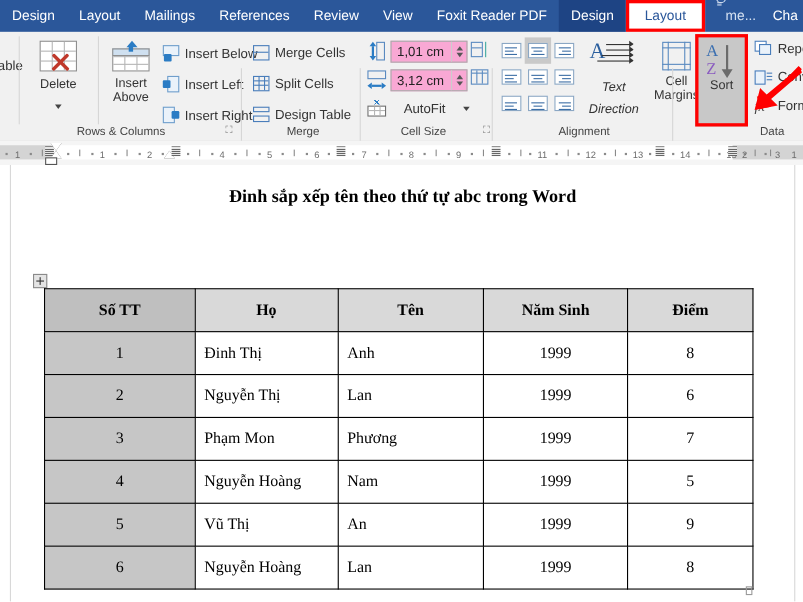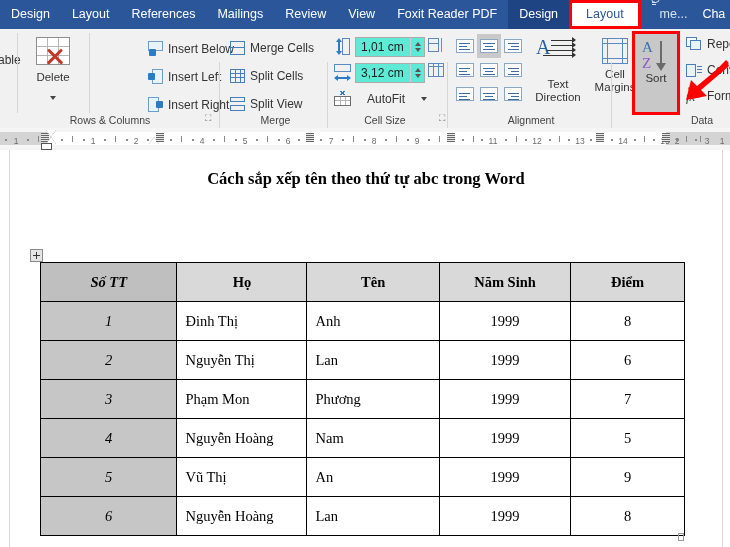--- a/index.html
+++ b/index.html
@@ -53,21 +53,21 @@
   
   .delgrid{width:34px;height:28px;border:1px solid #8f8f8f;background:#fff;position:relative;box-sizing:border-box;}
   .delgrid i{position:absolute;background:#b6b6b6;}
   .redx{position:absolute;left:9px;top:9px;width:20px;height:20px;}
   .redx:before,.redx:after{content:"";position:absolute;left:0;top:9px;width:20px;height:3.4px;background:#c0392b;border-radius:1px;}
   .redx:before{transform:rotate(45deg);}
   .redx:after{transform:rotate(-45deg);}
   .caret{display:inline-block;width:0;height:0;border-left:3.5px solid transparent;border-right:3.5px solid transparent;border-top:4px solid #444;}
 
   
-  .spinbox{position:absolute;height:20px;border:1px solid #ababab;background:#5eead4;display:flex;align-items:center;box-sizing:border-box;}
+  .spinbox{position:absolute;height:20px;border:1px solid #ababab;background:#f9a8d4;display:flex;align-items:center;box-sizing:border-box;}
   .spinbox .val{flex:1;font-size:12px;color:#222;padding-left:5px;}
   .spinbox .arrows{width:13px;height:18px;border-left:1px solid #ccc;position:relative;}
   .spinbox .arrows:before,.spinbox .arrows:after{content:"";position:absolute;left:3.5px;border-left:3.5px solid transparent;border-right:3.5px solid transparent;}
   .spinbox .arrows:before{top:4px;border-bottom:4px solid #555;}
   .spinbox .arrows:after{bottom:4px;border-top:4px solid #555;}
 
   
   .aligngrid{position:absolute;display:grid;grid-template-columns:repeat(3,24px);grid-template-rows:repeat(3,24px);}
   .alcell{width:24px;height:24px;display:flex;align-items:center;justify-content:center;}
   .albox{width:18px;height:14px;border:1px solid #8ba7c4;box-sizing:border-box;background:#fff;position:relative;}
@@ -134,35 +134,35 @@
   }
   table.doctable td{
     border:1px solid #000;
     height:38px;font-size:14.5px;color:#000;
     padding:0 8px;vertical-align:middle;
   }
   table.doctable tr.hdr td{
     font-weight:bold;text-align:center;background:#d9d9d9;height:38px;
   }
   table.doctable tr.hdr td.c0{background:#bfbfbf;}
-  table.doctable td.c0{background:#c6c6c6;text-align:center;font-style:italic;}
+  table.doctable td.c0{background:#c6c6c6;text-align:center;}
   table.doctable td.c3,table.doctable td.c4{text-align:center;}
   .endmark{position:absolute;left:668px;top:383px;width:6px;height:8px;border:1px solid #9a9a9a;box-sizing:border-box;}
 </style>
 </head>
 <body>
 
 <div id="app">
 
   <div class="tabstrip">
     <div class="tabs">
       <div class="tab">Design</div>
       <div class="tab">Layout</div>
+      <div class="tab">Mailings</div>
       <div class="tab">References</div>
-      <div class="tab">Mailings</div>
       <div class="tab">Review</div>
       <div class="tab">View</div>
       <div class="tab">Foxit Reader PDF</div>
       <div class="tab ctx">Design</div>
       <div class="tab active">Layout</div>
       <div class="tellme">
         <span class="bulb"></span>
         <span>Tell me...</span>
       </div>
       <div class="tab">Cha</div>
@@ -186,20 +186,34 @@
             <i style="left:21px;top:0;width:1px;height:26px;"></i>
           </div>
           <div class="redx"></div>
         </div>
         <div class="cap" style="margin-top:6px;">Delete</div>
         <div style="margin-top:2px;"><span class="caret"></span></div>
       </div>
 
       <div class="vsep" style="left:89px;"></div>
 
+      <div class="bigbtn" style="left:94px;top:8px;width:50px;">
+        <div style="position:relative;width:34px;height:28px;margin:0 auto;">
+          <div style="position:absolute;left:0;top:7px;width:34px;height:21px;border:1px solid #8f8f8f;background:#fff;box-sizing:border-box;">
+            <div style="position:absolute;left:0;top:6px;width:32px;height:1px;background:#b6b6b6;"></div>
+            <div style="position:absolute;left:0;top:13px;width:32px;height:1px;background:#b6b6b6;"></div>
+            <div style="position:absolute;left:10px;top:0;width:1px;height:19px;background:#b6b6b6;"></div>
+            <div style="position:absolute;left:21px;top:0;width:1px;height:19px;background:#b6b6b6;"></div>
+          </div>
+          <div style="position:absolute;left:0;top:7px;width:34px;height:7px;background:#cfe0f0;border:1px solid #8f8f8f;box-sizing:border-box;"></div>
+          <div style="position:absolute;left:13px;top:0;width:0;height:0;border-left:5px solid transparent;border-right:5px solid transparent;border-bottom:6px solid #2b7cc4;"></div>
+          <div style="position:absolute;left:15px;top:5px;width:4px;height:5px;background:#2b7cc4;"></div>
+        </div>
+        <div class="cap" style="margin-top:5px;">Insert Above</div>
+      </div>
 
       <div class="smallitem" style="left:148px;top:12px;">
         <span style="position:relative;width:15px;height:15px;display:inline-block;">
           <span style="position:absolute;left:0;top:0;width:15px;height:10px;border:1px solid #6f9ecb;box-sizing:border-box;background:#eaf2fa;display:block;"></span>
           <span style="position:absolute;left:1px;top:8px;width:7px;height:7px;background:#2b7cc4;display:block;border-radius:1px;"></span>
         </span>
         <span class="cap">Insert Below</span>
       </div>
       <div class="smallitem" style="left:148px;top:40px;">
         <span style="position:relative;width:15px;height:15px;display:inline-block;">
@@ -236,21 +250,21 @@
           <span style="position:absolute;left:1px;top:4px;width:13px;height:1px;background:#4a7ebb;display:block;box-shadow:0 4px 0 #4a7ebb;"></span>
           <span style="position:absolute;left:5px;top:1px;width:1px;height:12px;background:#4a7ebb;display:block;box-shadow:5px 0 0 #4a7ebb;"></span>
         </span>
         <span class="cap">Split Cells</span>
       </div>
       <div class="smallitem" style="left:6px;top:68px;">
         <span style="position:relative;width:15px;height:14px;display:inline-block;">
           <span style="position:absolute;left:0;top:0;width:15px;height:5px;border:1px solid #4a7ebb;box-sizing:border-box;display:block;"></span>
           <span style="position:absolute;left:0;top:8px;width:15px;height:6px;border:1px solid #4a7ebb;box-sizing:border-box;display:block;"></span>
         </span>
-        <span class="cap">Split View</span>
+        <span class="cap">Design Table</span>
       </div>
       <div class="glabel" style="left:0;width:103px;">Merge</div>
     </div>
 
     <div class="vsep" style="left:327px;top:33px;height:80px;"></div>
 
     <div class="grp" style="left:331px;width:116px;">
 
       <span style="position:absolute;left:3px;top:9px;width:17px;height:17px;">
         <span style="position:absolute;left:8px;top:0;width:8px;height:17px;border:1px solid #5a8ac0;box-sizing:border-box;display:block;"></span>
@@ -377,21 +391,21 @@
           <div style="position:absolute;left:0;top:0;font-size:20px;line-height:20px;color:#2b5f9e;font-family:'Liberation Serif',serif;">A</div>
           <div style="position:absolute;left:15px;top:3px;width:24px;height:1.3px;background:#333;"></div>
           <div style="position:absolute;left:15px;top:8px;width:24px;height:1.3px;background:#333;"></div>
           <div style="position:absolute;left:11px;top:13px;width:28px;height:1.3px;background:#333;"></div>
           <div style="position:absolute;left:7px;top:18px;width:32px;height:1.3px;background:#333;"></div>
           <div style="position:absolute;left:36px;top:0px;width:0;height:0;border-top:3px solid transparent;border-bottom:3px solid transparent;border-left:4px solid #333;"></div>
           <div style="position:absolute;left:36px;top:5px;width:0;height:0;border-top:3px solid transparent;border-bottom:3px solid transparent;border-left:4px solid #333;"></div>
           <div style="position:absolute;left:36px;top:10px;width:0;height:0;border-top:3px solid transparent;border-bottom:3px solid transparent;border-left:4px solid #333;"></div>
           <div style="position:absolute;left:36px;top:15px;width:0;height:0;border-top:3px solid transparent;border-bottom:3px solid transparent;border-left:4px solid #333;"></div>
         </div>
-        <div class="cap" style="margin-top:11px;line-height:13px;">Text Direction</div>
+        <div class="cap" style="margin-top:3px;line-height:20px;font-style:italic;">Text Direction</div>
       </div>
 
       <div class="bigbtn" style="left:138px;top:8px;width:52px;">
         <div style="position:relative;width:28px;height:30px;margin:0 auto;">
           <div style="position:absolute;left:1px;top:1px;width:26px;height:26px;border:1px solid #5a8ac0;box-sizing:border-box;"></div>
           <div style="position:absolute;left:6px;top:1px;width:1px;height:26px;background:#5a8ac0;"></div>
           <div style="position:absolute;left:21px;top:1px;width:1px;height:26px;background:#5a8ac0;"></div>
           <div style="position:absolute;left:1px;top:6px;width:26px;height:1px;background:#5a8ac0;"></div>
           <div style="position:absolute;left:1px;top:21px;width:26px;height:1px;background:#5a8ac0;"></div>
         </div>
@@ -524,21 +538,21 @@
     <div class="rtick" style="left:707px;">3</div>
     <div class="tabmark" style="left:662px;"></div>
     <div class="rtick" style="left:677px;">2</div>
     <div class="rpipe" style="left:700px;"></div>
     <div class="rtick" style="left:722px;">1</div>
   </div>
 
   <div class="docarea">
     <div class="page">
 
-      <div class="doctitle">Cách sắp xếp tên theo thứ tự abc trong Word</div>
+      <div class="doctitle">Đinh sắp xếp tên theo thứ tự abc trong Word</div>
 
       <div class="tablehandle"></div>
 
       <table class="doctable">
         <tbody>
           <tr class="hdr">
             <td class="c0" style="width:142px;">Số TT</td>
             <td style="width:128px;">Họ</td>
             <td style="width:131px;">Tên</td>
             <td class="c3" style="width:133px;">Năm Sinh</td>

